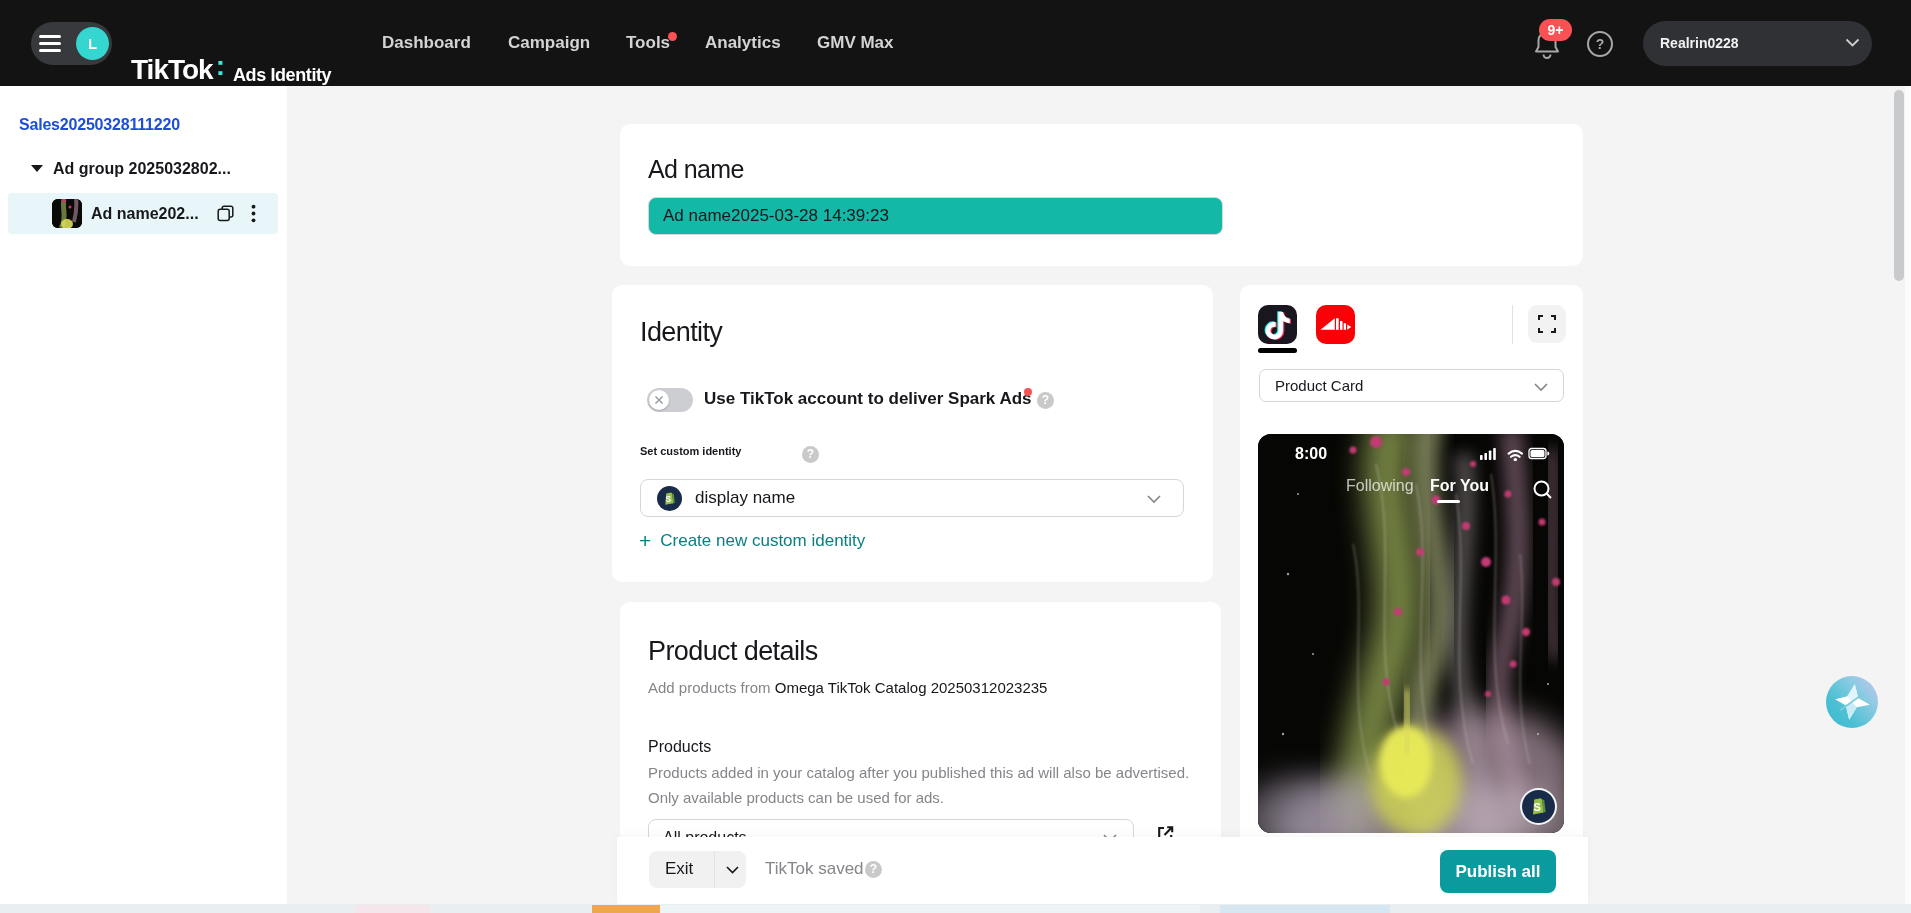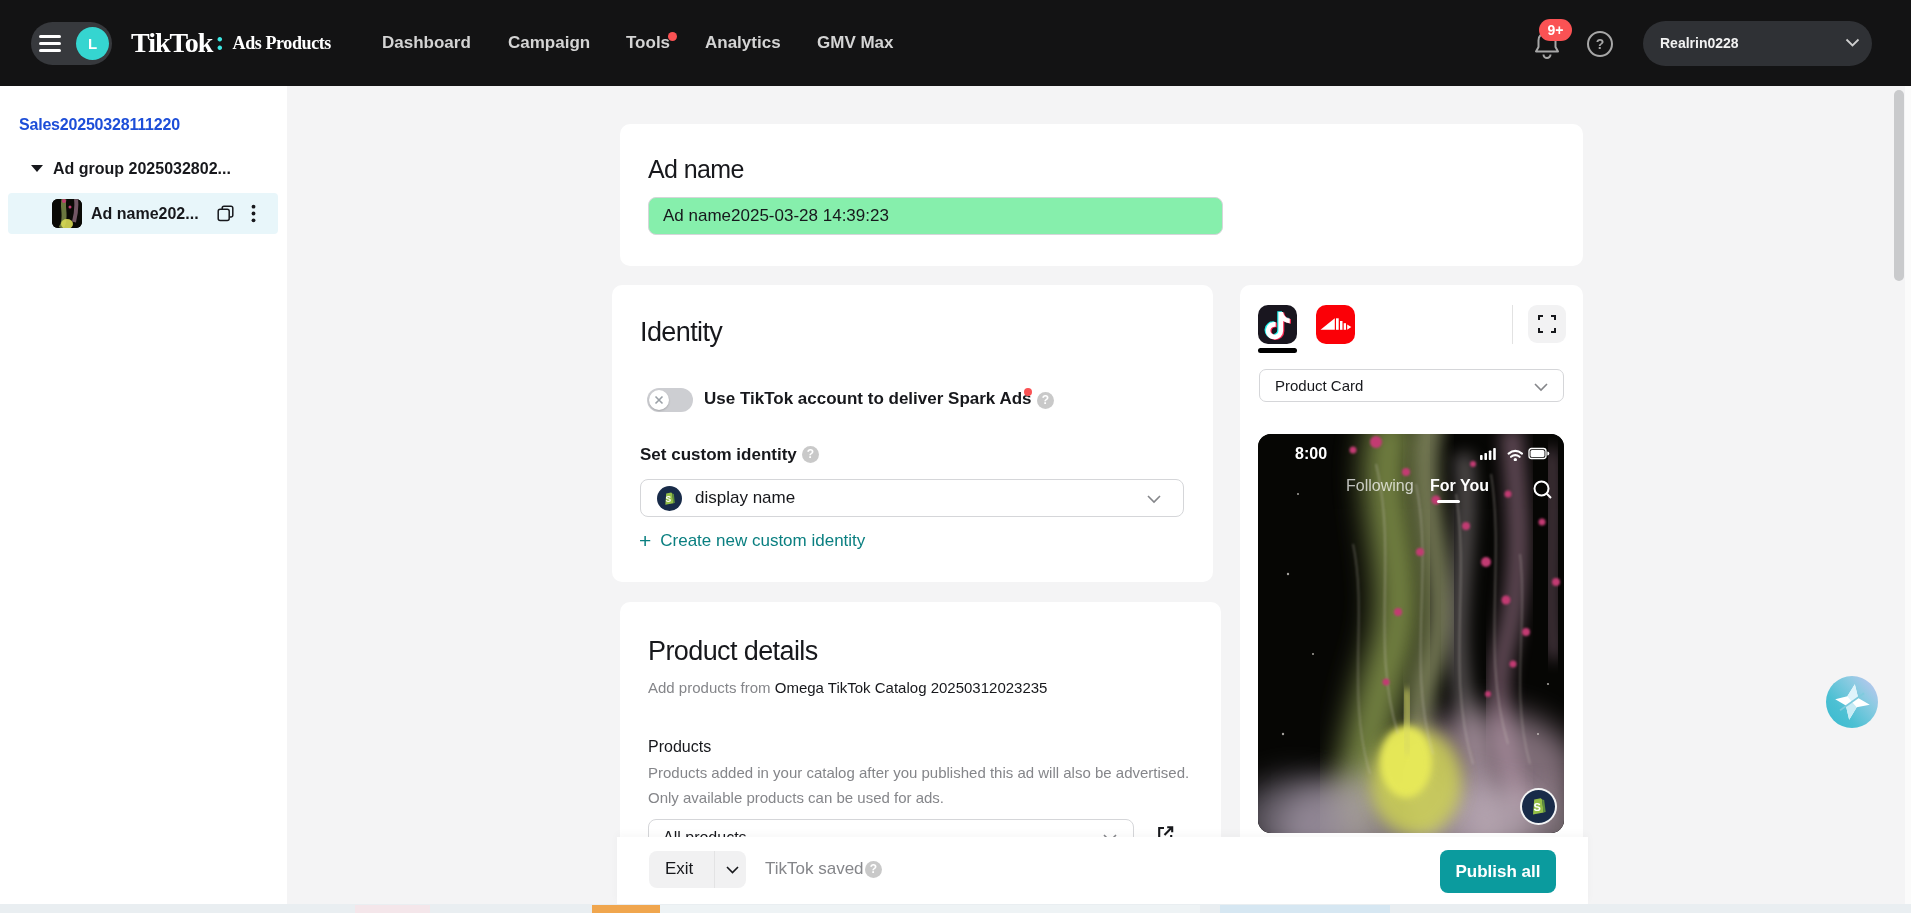--- a/index.html
+++ b/index.html
@@ -4,21 +4,21 @@
 <style>
   * { margin:0; padding:0; box-sizing:border-box; }
   html,body { width:1911px; height:913px; overflow:hidden; font-family:"Liberation Sans", sans-serif; background:#fff; }
 
   
   #topbar { position:absolute; left:0; top:0; width:1911px; height:86px; background:#131314; }
   #menupill { position:absolute; left:31px; top:22px; width:81px; height:43px; border-radius:22px; background:#37393d; }
   #hamb { position:absolute; left:8px; top:13px; width:22px; height:17px; }
   #hamb div { height:2.6px; background:#fff; border-radius:2px; margin-bottom:4.5px; }
   #avatarL { position:absolute; right:3px; top:5px; width:33px; height:33px; border-radius:50%; background:#35d5d0; color:#fff; font-size:15px; font-weight:bold; text-align:center; line-height:33px; }
-  #logo { position:absolute; left:131px; top:0; height:86px; display:flex; align-items:center; color:#fff;font-family:Liberation Serif, serif; }
+  #logo { position:absolute; left:131px; top:0; height:86px; display:flex; align-items:flex-end; color:#fff; }
   #logo .tt { font-size:28px; font-weight:bold; letter-spacing:-1px; }
   #logo .colon { font-size:28px; font-weight:bold; color:#3de8e4; margin:0 2px 4px 3px; }
   #logo .am { font-size:18px; font-weight:bold; margin-left:6px; letter-spacing:-0.4px; }
   .navitem { position:absolute; top:0; height:86px; line-height:86px; color:#d4d4d4; font-size:17px; font-weight:bold; }
   #nav-dash { left:382px; } #nav-camp { left:508px; } #nav-tools { left:626px; }
   #nav-ana  { left:705px; } #nav-gmv { left:817px; }
   .reddot { position:absolute; width:9px; height:9px; border-radius:50%; background:#fa5254; }
   #tools-dot { left:668px; top:32px; }
   #bellwrap { position:absolute; left:1532px; top:28px; }
   #badge { position:absolute; left:1539px; top:19px; min-width:33px; height:22px; border-radius:11px; background:#fa5254; color:#fff; font-size:14px; font-weight:bold; text-align:center; line-height:22px; padding:0 2px; }
@@ -45,31 +45,31 @@
   .card { position:absolute; background:#fff; border-radius:10px; }
   #card-adname { left:620px; top:124px; width:963px; height:142px; }
   #card-identity { left:612px; top:285px; width:601px; height:297px; }
   #card-product { left:620px; top:602px; width:601px; height:302px; border-radius:10px 10px 0 0; }
   #card-preview { left:1240px; top:285px; width:343px; height:566px; }
 
   h2.cardtitle { font-size:27px; font-weight:500; color:#17181c; letter-spacing:-0.6px; }
 
   
   #adname-title { position:absolute; left:28px; top:31px; font-size:25px; }
-  #adname-input { position:absolute; left:28px; top:73px; width:575px; height:38px; border:1px solid #d5d6d9; border-radius:8px; font-size:17px; color:#17181c; line-height:36px; padding-left:14px; background:#86efac; }
+  #adname-input { position:absolute; left:28px; top:73px; width:575px; height:38px; border:1px solid #d5d6d9; border-radius:8px; font-size:17px; color:#17181c; line-height:36px; padding-left:14px; background:#14b8a6; }
 
   
   #identity-title { position:absolute; left:28px; top:32px; }
   #toggle { position:absolute; left:35px; top:103px; width:46px; height:24px; border-radius:12px; background:#cdced2; }
   #toggle .knob { position:absolute; left:2px; top:2px; width:20px; height:20px; border-radius:50%; background:#fff; box-shadow:0 1px 2px rgba(0,0,0,.2); text-align:center; }
   #spark-label { position:absolute; left:92px; top:104px; font-size:17px; font-weight:bold; color:#17181c; }
   #spark-dot { left:412px; top:103px; position:absolute; width:8px; height:8px; border-radius:50%; background:#fa5254; }
   .qmark { display:inline-block; width:17px; height:17px; border-radius:50%; background:#c9c9c9; color:#fff; font-size:12px; font-weight:bold; text-align:center; line-height:17px; vertical-align:-2px; }
   #spark-q { position:absolute; left:425px; top:107px; }
-  #setci { position:absolute; left:28px; top:160px; font-size:17px; font-weight:bold; color:#17181c; }
+  #setci { position:absolute; left:28px; top:160px; font-size:11px; font-weight:bold; color:#17181c; }
   #setci-q { position:absolute; left:190px; top:161px; }
   #identity-select { position:absolute; left:28px; top:194px; width:544px; height:38px; border:1px solid #d5d6d9; border-radius:8px; }
   #shopicon24 { position:absolute; left:16px; top:6px; width:25px; height:25px; border-radius:50%; background:#182b49; }
   #identity-select .txt { position:absolute; left:54px; top:8px; font-size:17px; color:#17181c; }
   #identity-select .chev { position:absolute; right:22px; top:15px; }
   #create-link { position:absolute; left:27px; top:244px; color:#0a7f80; font-size:17px; }
   #create-link .plus { font-size:21px; vertical-align:-2px; margin-right:9px; }
 
   
   #product-title { position:absolute; left:28px; top:34px; }
@@ -314,21 +314,21 @@
     <div id="hamb">
         <div></div>
         <div></div>
         <div></div>
       </div>
     <div id="avatarL">L</div>
   </div>
   <div id="logo">
       <span class="tt">TikTok</span>
       <span class="colon">:</span>
-      <span class="am">Ads Products</span>
+      <span class="am">Ads Identity</span>
     </div>
   <div class="navitem" id="nav-dash">Dashboard</div>
   <div class="navitem" id="nav-camp">Campaign</div>
   <div class="navitem" id="nav-tools">Tools</div>
   <div class="reddot" id="tools-dot"></div>
   <div class="navitem" id="nav-ana">Analytics</div>
   <div class="navitem" id="nav-gmv">GMV Max</div>
   <svg id="bellwrap" width="30" height="32" viewBox="0 0 30 32">
     <path d="M15 4 a 8.5 8.5 0 0 0-8.5 8.5 v6.5 l-2.5 4.5 h22 l-2.5-4.5 v-6.5 A 8.5 8.5 0 0 0 15 4z" stroke="#a7a7a7" stroke-width="2" fill="none" stroke-linejoin="round"></path>
     <path d="M11.5 26.5 a 3.5 3.5 0 0 0 7 0" stroke="#a7a7a7" stroke-width="2" fill="none"></path>

